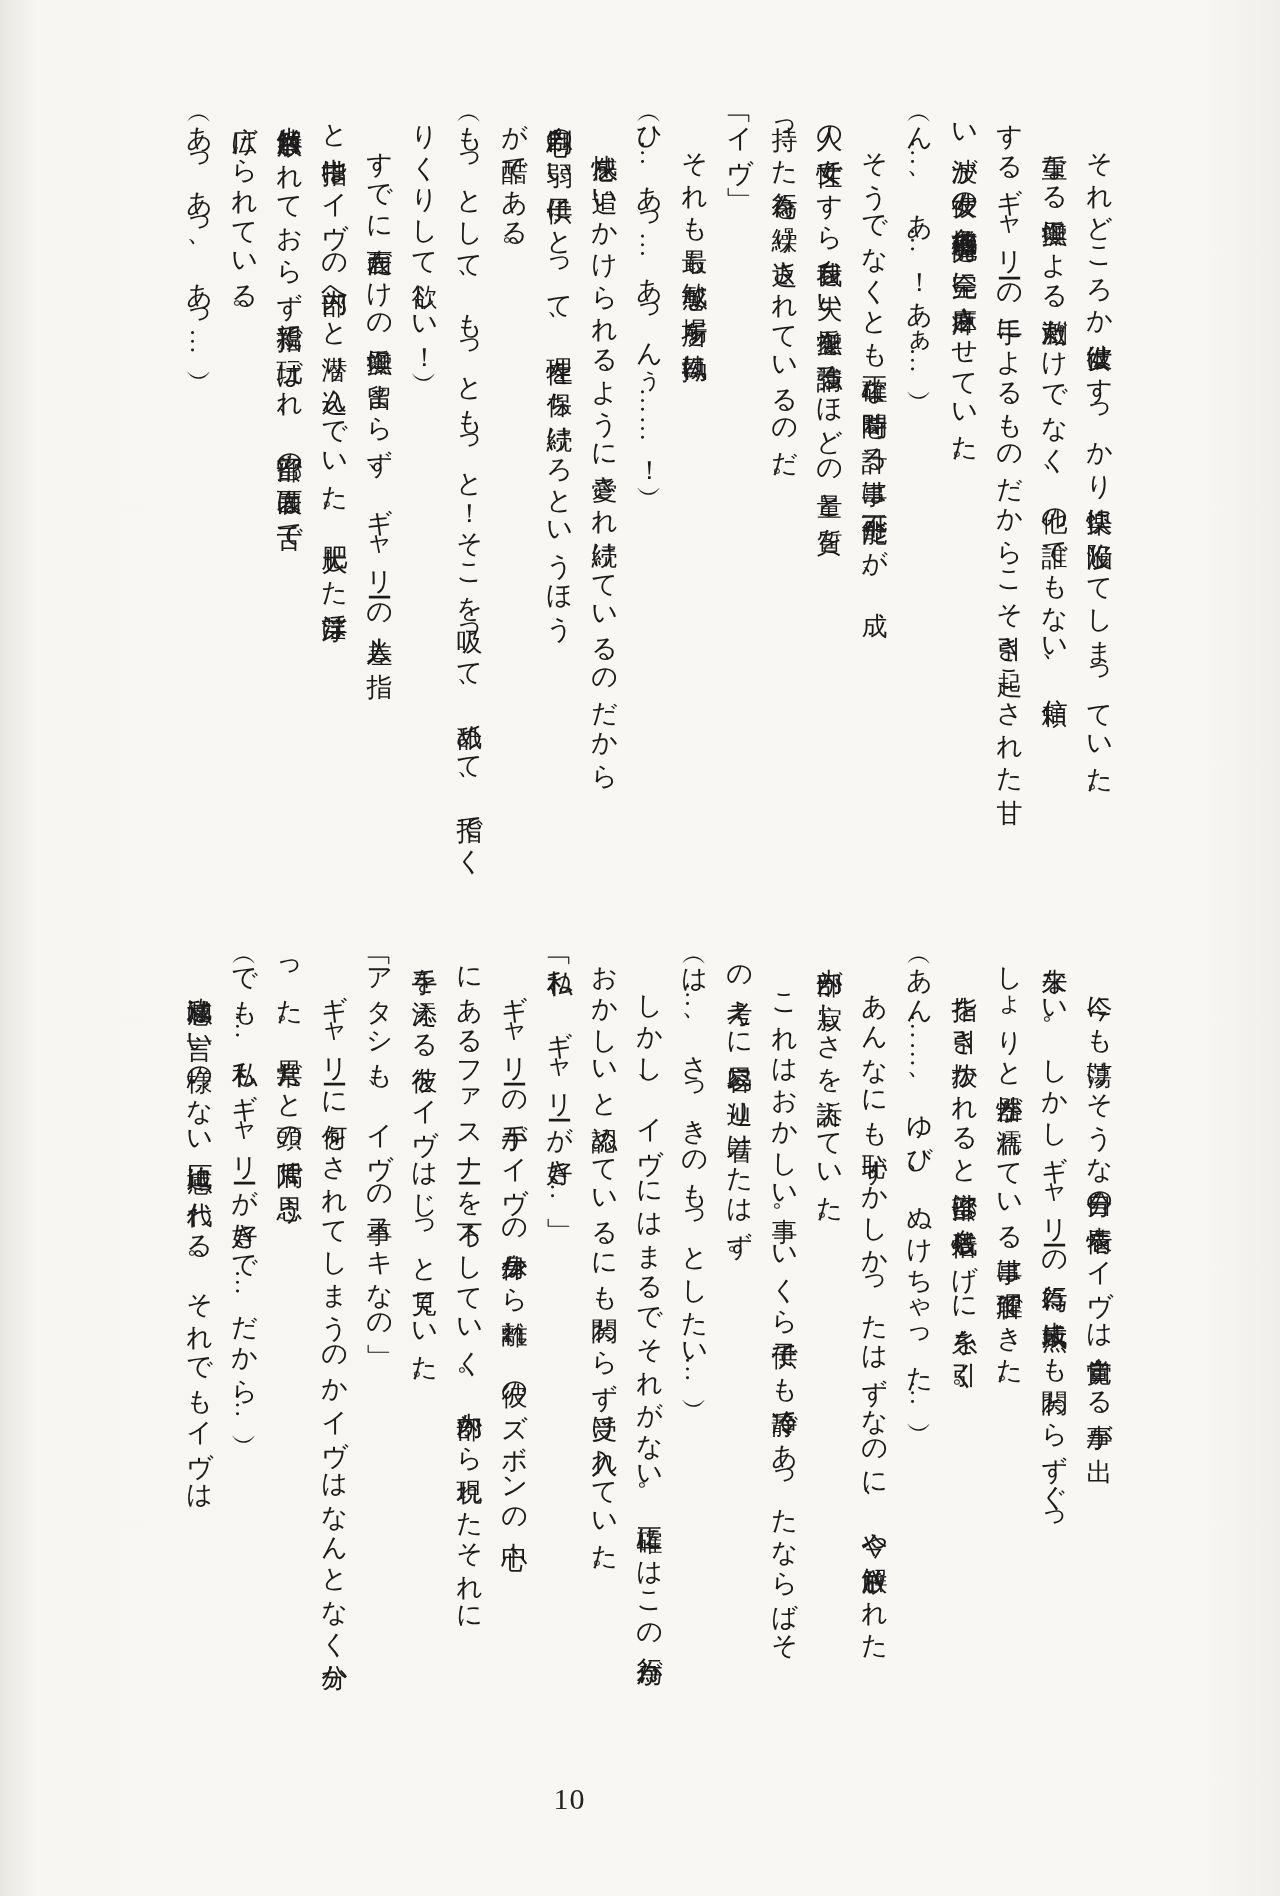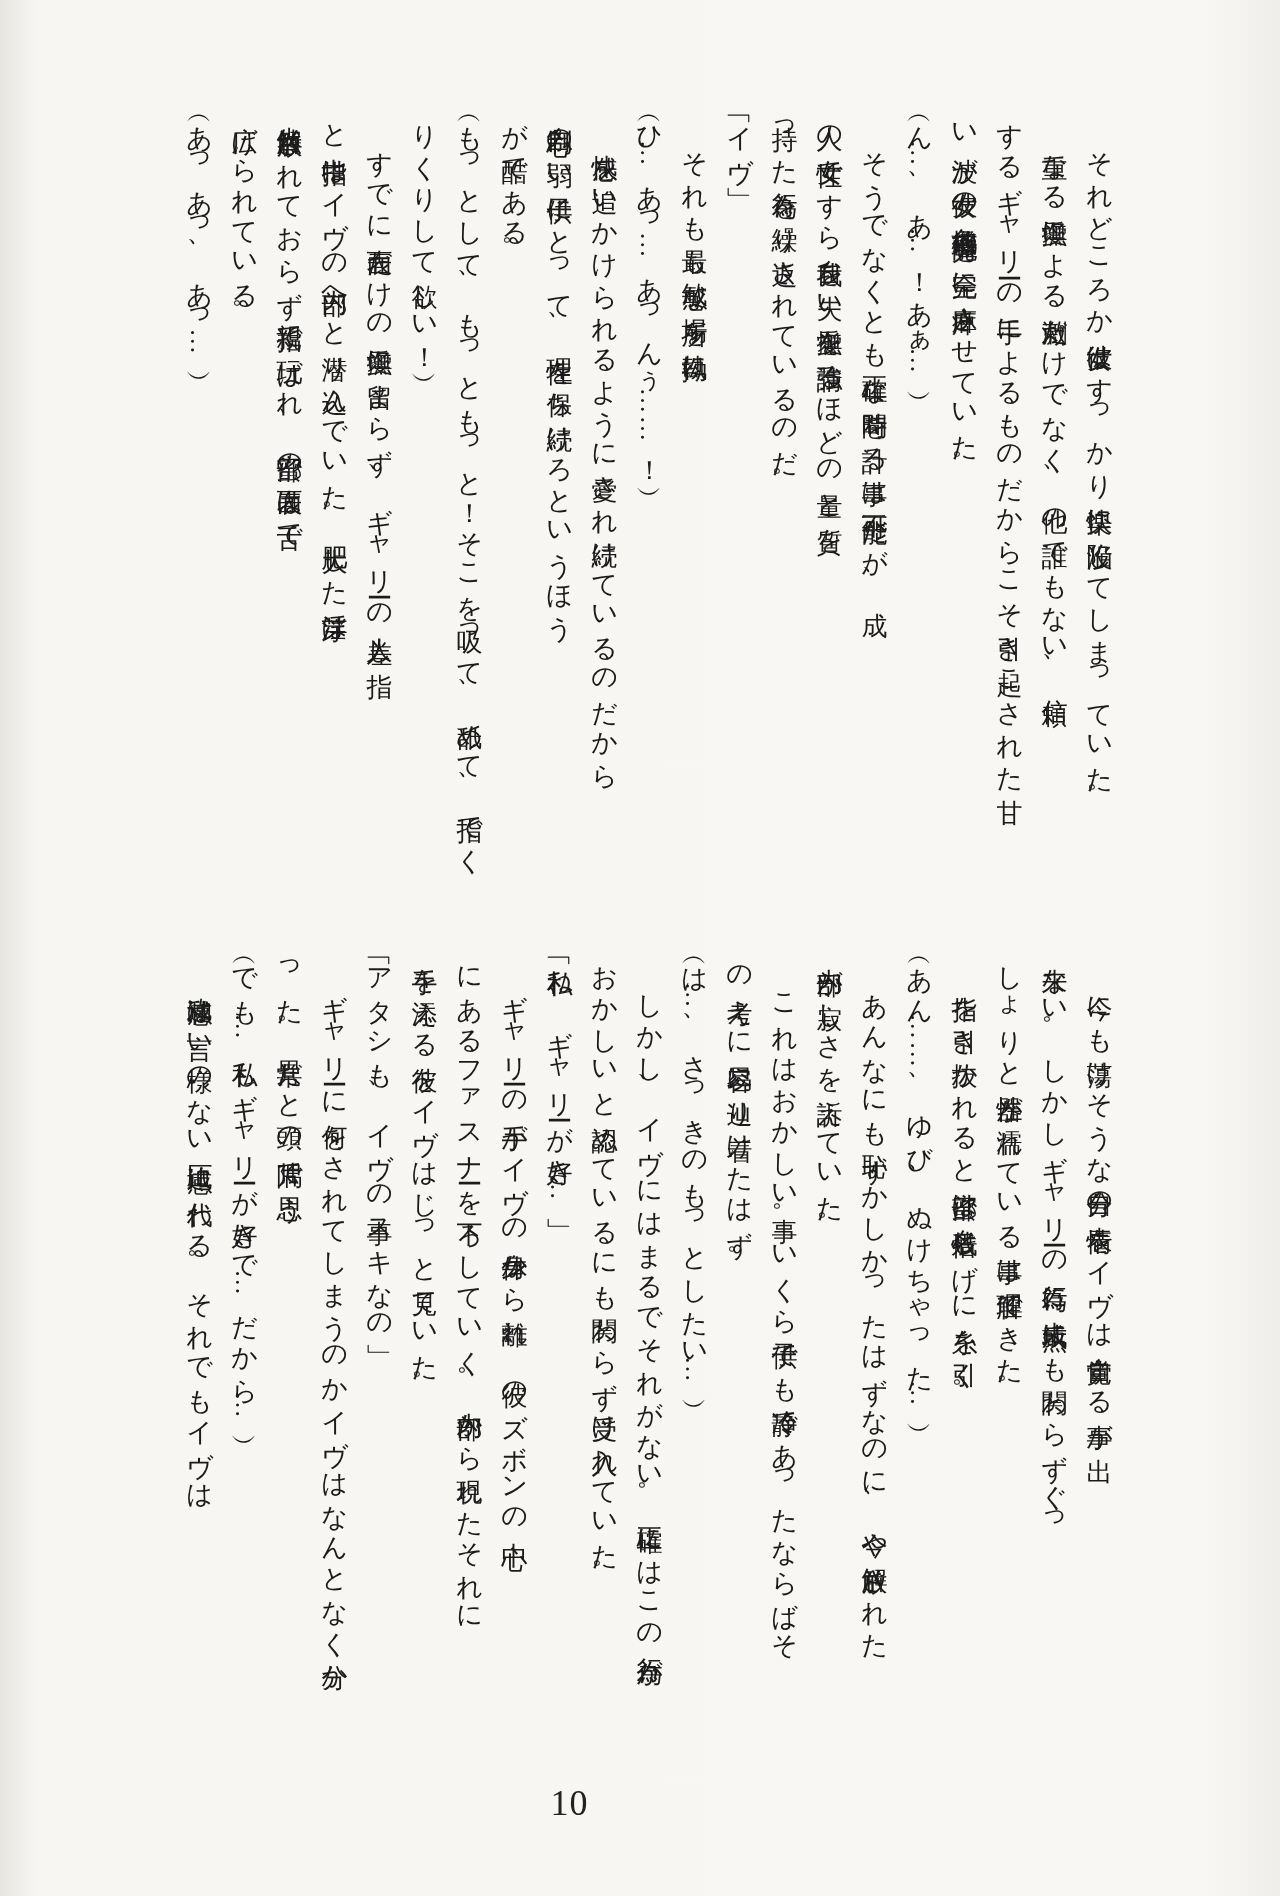--- a/index.html
+++ b/index.html
@@ -34,21 +34,21 @@
   .tcol {
     height: 800px;
     overflow: hidden;
   }
   .page-number {
     position: absolute;
     top: 1782px;
     left: 0;
     width: 1139px;
     text-align: center;
-    font-size: 36px;
+    font-size: 30px;
     letter-spacing: 1px;
     color: #222;
   }
 </style>
 </head>
 <body>
 
 <div class="page">
 
   <div class="vblock vblock-top">

